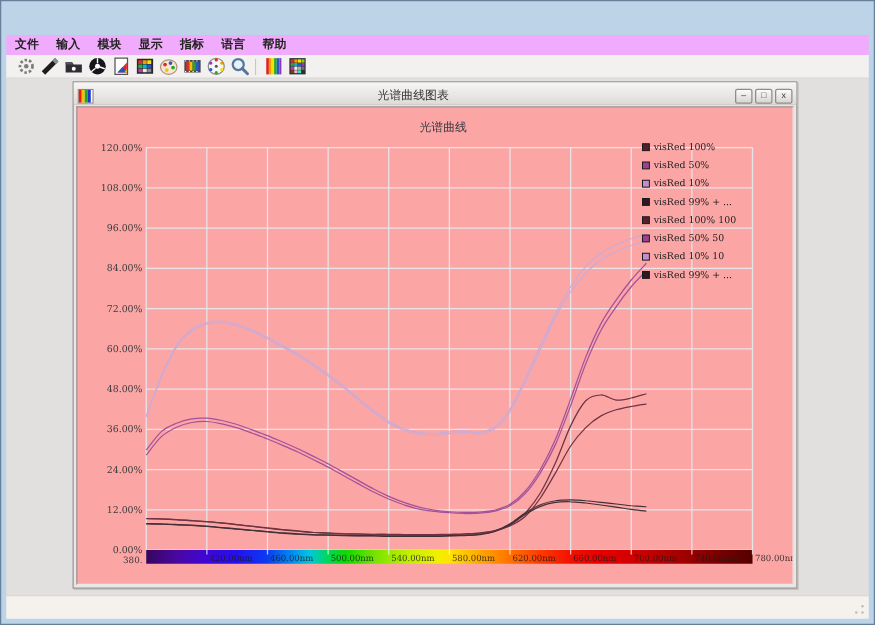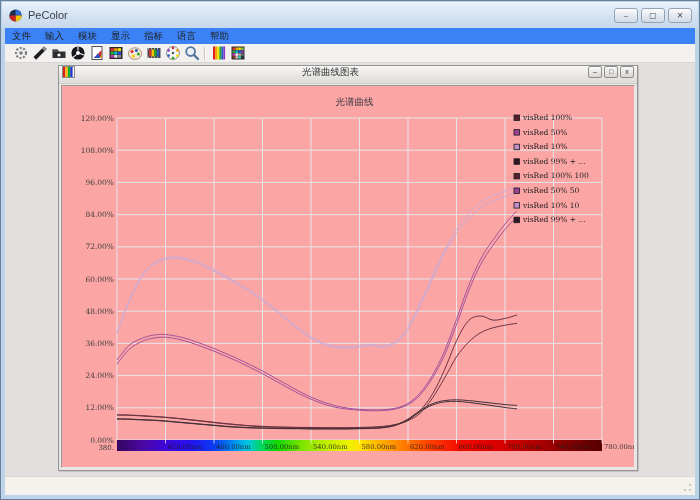--- a/index.html
+++ b/index.html
@@ -8,61 +8,47 @@
   
   .win{position:absolute;inset:0;background:#bdd3e8;border:1px solid #67809a;box-sizing:border-box;}
   .titlebar{position:absolute;left:1px;right:1px;top:1px;height:26px;
             background:linear-gradient(#eaf2fb,#d6e3f2 50%,#c6d8eb);
             display:flex;align-items:center;padding:0 6px;box-sizing:border-box;}
   .app-title{font-size:11px;color:#38404a;margin-left:5px;}
   .win-btns{margin-left:auto;display:flex;gap:3px;}
   .wbtn{width:24px;height:15px;border:1px solid #93a3b6;border-radius:3px;
         background:linear-gradient(#fdfdfe,#e4e9f0 50%,#d3dae4);
         font-size:8px;line-height:13px;text-align:center;color:#4a4f57;box-sizing:border-box;}
-  .menubar{position:absolute;left:4px;right:4px;top:27px;height:16px;background:#3b82f6;
-           display:flex;align-items:center;border-bottom:1px solid #e4e1de;}
+  .menubar{position:absolute;left:4px;right:4px;top:27px;height:16px;background:#f0abfc;
+           display:flex;align-items:center;border-bottom:1px solid #e4e1de;font-weight:bold;}
   .menu-item{font-size:9.5px;color:#222;padding:0 7px;line-height:16px;}
   .toolbar{position:absolute;left:4px;right:4px;top:43px;height:18px;background:#f3f1f0;
            display:flex;align-items:center;border-bottom:1px solid #d9d6d3;padding-left:6px;}
   .tbtn{width:19px;height:17px;display:flex;align-items:center;justify-content:center;}
   .tb-sep{width:1px;height:13px;background:#c9c6c2;border-right:1px solid #fdfdfd;margin:0 3px;}
   .mdi{position:absolute;left:4px;right:4px;top:62px;bottom:22px;background:#e2e0df;}
   .statusbar{position:absolute;left:4px;right:4px;bottom:4px;height:18px;background:#f5f2ee;
              border-top:1px solid #dcd8d2;}
   .grip{position:absolute;right:3px;bottom:3px;}
   
   .child{position:absolute;left:53px;top:2px;width:580px;height:406px;
          background:#e9e7e5;border:1px solid #979593;box-shadow:1px 1px 0 #c4c2c0;box-sizing:border-box;}
-  .child-tb{height:17px;background:linear-gradient(#f7f6f5,#dedcd9);display:flex;align-items:flex-start;
+  .child-tb{height:17px;background:linear-gradient(#f7f6f5,#dedcd9);display:flex;align-items:flex-end;
             padding:0 3px;border-bottom:1px solid #cfcdca;}
   .child-title{flex:1;text-align:center;font-size:9.5px;color:#333;}
   .cbtn{width:14px;height:12px;border:1px solid #8f8d8a;border-radius:2px;margin-left:2px;
         background:linear-gradient(#fafafa,#d8d6d3);font-size:7px;line-height:10px;text-align:center;color:#333;box-sizing:border-box;}
   .child-client{position:absolute;left:2px;right:2px;top:19px;bottom:2px;background:#fca5a5;
                 border:1px solid #9b9998;border-right-color:#e8e8e8;border-bottom-color:#e8e8e8;}
   .child-client svg{display:block;}
 </style>
 </head>
 <body>
 
 <div class="win">
-  <div class="titlebar">
-    <svg width="15" height="15" viewBox="0 0 16 16">
-      <circle cx="8" cy="8" r="6.5" fill="#1c2b4a"></circle>
-      <path d="M8 8 L8 1.5 A6.5 6.5 0 0 1 14.5 8 Z" fill="#2f6bd0"></path>
-      <path d="M8 8 L14.5 8 A6.5 6.5 0 0 1 8 14.5 Z" fill="#f2c400"></path>
-      <path d="M8 8 L8 14.5 A6.5 6.5 0 0 1 1.5 8 Z" fill="#cf2323"></path>
-    </svg>
-    <span class="app-title">PeColor</span>
-    <span class="win-btns" id="main-btns">
-        <span class="wbtn">–</span>
-        <span class="wbtn">▢</span>
-        <span class="wbtn">✕</span>
-      </span>
-  </div>
 
   <div class="menubar" id="menubar">
       <span class="menu-item">文件</span>
       <span class="menu-item">输入</span>
       <span class="menu-item">模块</span>
       <span class="menu-item">显示</span>
       <span class="menu-item">指标</span>
       <span class="menu-item">语言</span>
       <span class="menu-item">帮助</span>
     </div>

